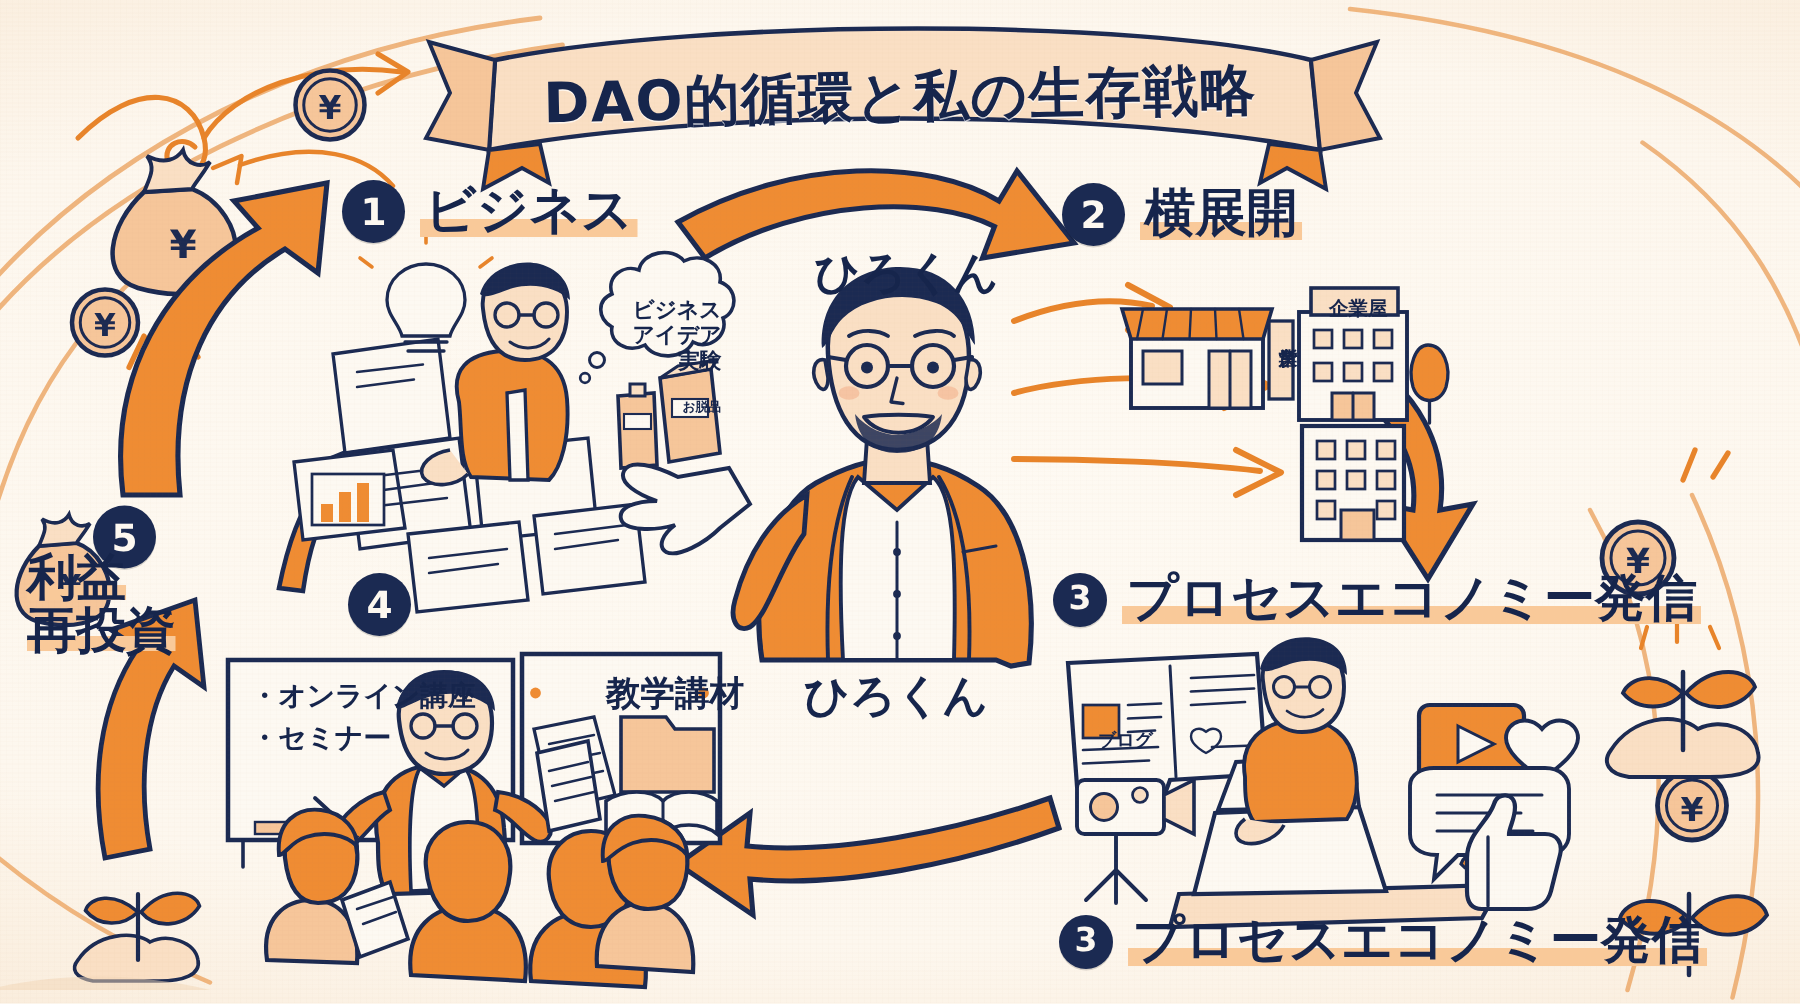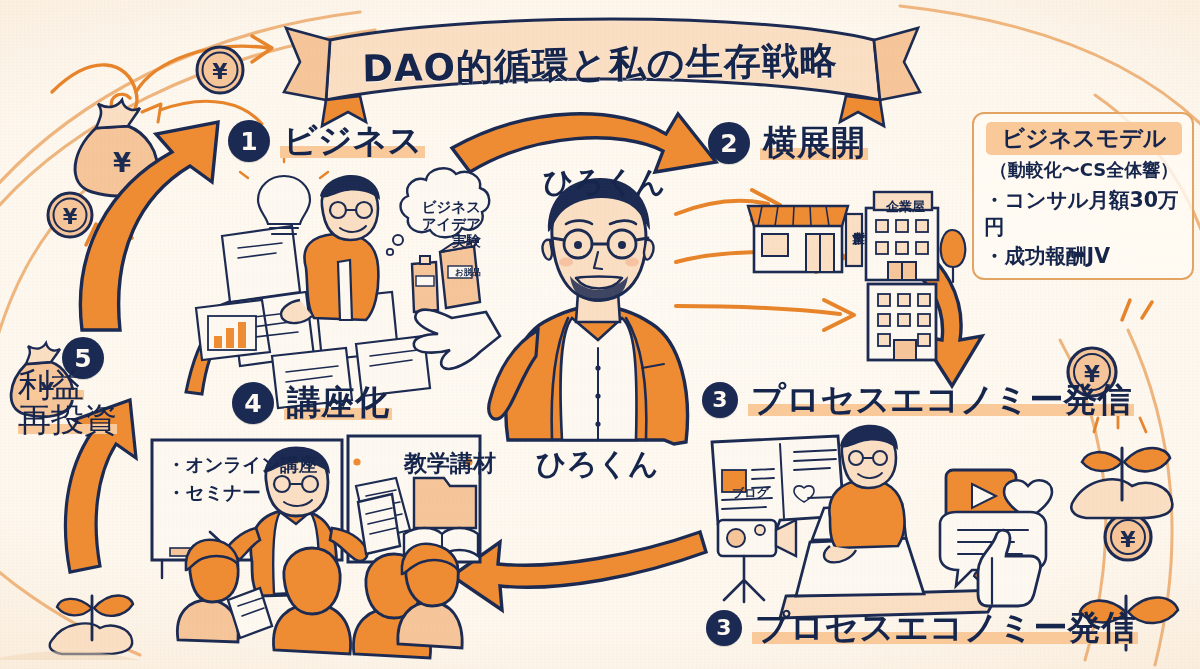--- a/index.html
+++ b/index.html
@@ -62,21 +62,21 @@
   #hero-name-top{left:543px;top:162px;}
   #hero-name-bottom{left:536px;top:444px;}
 
   
   #step-1{left:228px;top:120px;}
   #step-2{left:708px;top:122px;}
   #step-3{left:702px;top:380px;}
   #step-3b{left:706px;top:608px;}
   #step-4{left:232px;top:382px;}
   #step-5{left:62px;top:337px;}
-  #step5-label{position:absolute;left:18px;top:368px;font-size:33px;font-weight:400;color:#16254c;line-height:1.05;}
+  #step5-label{position:absolute;left:18px;top:368px;font-size:33px;font-weight:700;color:#16254c;line-height:1.05;}
   #step5-label .ul{background:linear-gradient(transparent 62%, #f9c999 62%, #f9c999 92%, transparent 92%);display:inline-block;}
 </style>
 </head>
 <body>
 
 <div class="stage">
 
   <svg class="svglayer" viewBox="0 0 1200 669">
     <defs>
       <style>
@@ -581,40 +581,33 @@
     <div class="step-label sm">プロセスエコノミー発信</div>
   </div>
 
   <div class="step" id="step-3b">
     <div class="badge sm">3</div>
     <div class="step-label sm">プロセスエコノミー発信</div>
   </div>
 
   <div class="step" id="step-4">
     <div class="badge">4</div>
-    <div class="step-label">講座化</div>
   </div>
 
   <div class="step" id="step-5">
     <div class="badge">5</div>
   </div>
   <div id="step5-label">
     <span class="ul">利益</span><br>
     <span class="ul">再投資</span>
   </div>
 
   <div class="hero-name" id="hero-name-top">ひろくん</div>
   <div class="hero-name" id="hero-name-bottom">ひろくん</div>
 
-  <div id="business-model-box">
-    <div class="bm-title">ビジネスモデル</div>
-    <div class="bm-sub">（動較化〜CS全体響）</div>
-    <div class="bm-item">・コンサル月額30万円</div>
-    <div class="bm-item">・成功報酬JV</div>
-  </div>
 
   <div class="callout" id="idea-bubble-text">
     <div>ビジネス</div>
     <div>アイデア</div>
     <div>実験</div>
   </div>
   <div class="callout" id="blog-bubble-label">ブログ</div>
   <div class="callout" id="shop-sign-text">企業屋</div>
   <div class="callout" id="office-sign-text">営業所</div>
   <div class="callout" id="sample-bag-text">お脱品</div>

